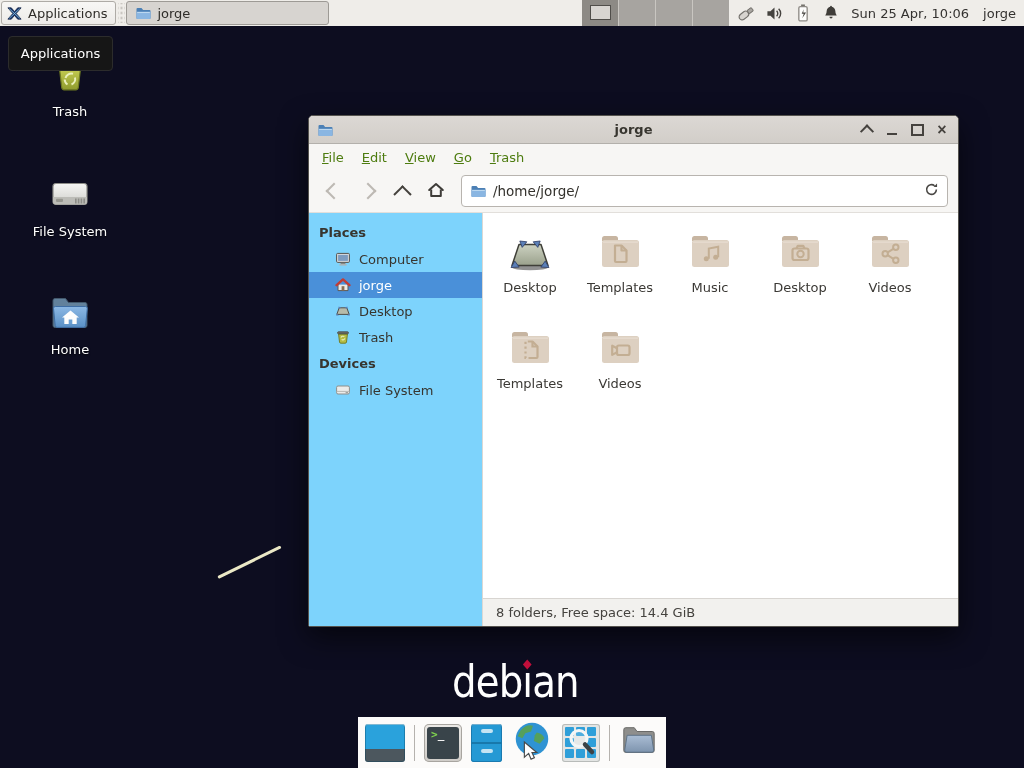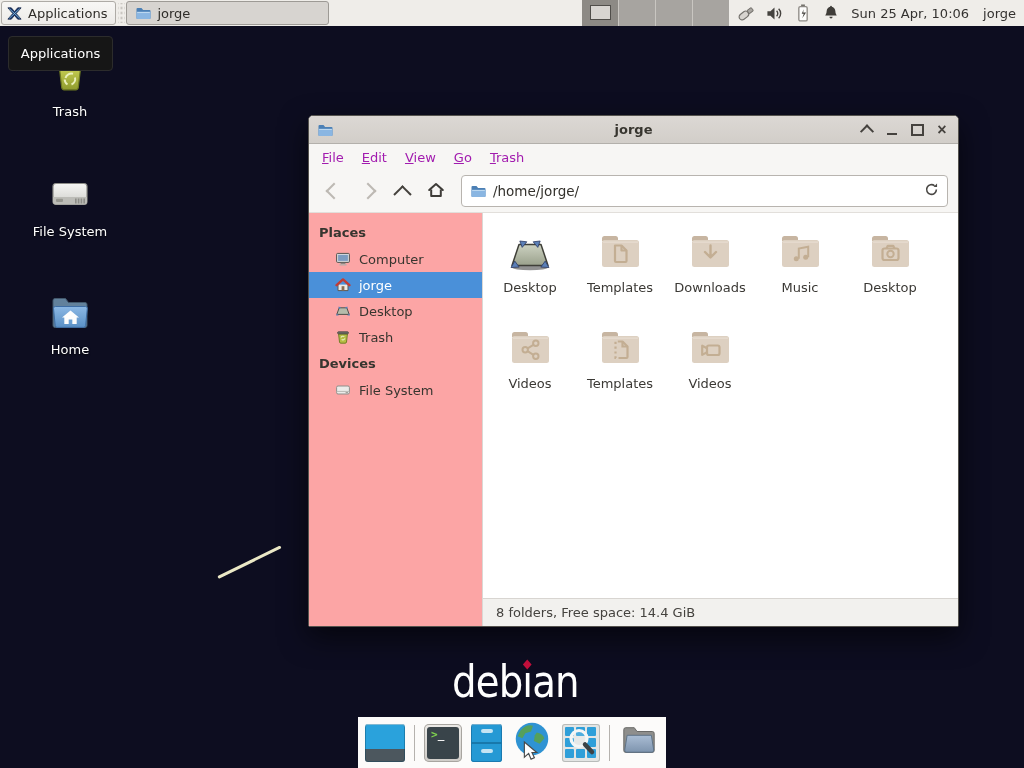--- a/index.html
+++ b/index.html
@@ -42,34 +42,34 @@
   .titlebar{height:27px;background:linear-gradient(#dcd8d4,#d2cec9);display:flex;align-items:center;padding:0 8px;border-bottom:1px solid #b3b0ab;position:relative;flex:0 0 auto;}
   .title-text{position:absolute;left:0;right:0;text-align:center;font-size:13px;font-weight:bold;color:#37352f;}
   .win-btns{margin-left:auto;display:flex;align-items:center;gap:9px;position:relative;z-index:2;}
   .wbtn{width:16px;height:18px;display:flex;align-items:center;justify-content:center;background:none;border:none;padding:0;}
   .g-shade{width:8px;height:8px;border-left:2px solid #45423e;border-top:2px solid #45423e;transform:rotate(45deg) translate(1px,1px);}
   .g-min{width:10px;height:2px;background:#45423e;margin-top:9px;}
   .g-max{width:9px;height:8px;border:2px solid #45423e;}
   .g-close{font-size:16px;font-weight:bold;color:#45423e;line-height:1;}
 
   .menubar{height:26px;background:#f7f6f4;display:flex;align-items:center;padding-left:4px;flex:0 0 auto;}
-  .menu-item{display:inline-block;padding:4px 9px;font-size:13px;color:#a21caf;}
+  .menu-item{display:inline-block;padding:4px 9px;font-size:13px;color:#4d7c0f;}
   .menu-item::first-letter{text-decoration:underline;}
 
   .toolbar{height:42px;background:#f7f6f4;border-bottom:1px solid #e2dfdb;display:flex;align-items:center;padding:0 10px;gap:4px;flex:0 0 auto;}
   .tbtn{width:30px;height:30px;display:flex;align-items:center;justify-content:center;background:none;border:none;padding:0;}
   .chev{width:10px;height:10px;border-left:2.4px solid #bdb9b3;border-bottom:2.4px solid #bdb9b3;}
   .chev.back{transform:rotate(45deg);}
   .chev.fwd{transform:rotate(-135deg);}
   .chev-up{width:11px;height:11px;border-left:2.6px solid #44413c;border-top:2.6px solid #44413c;transform:rotate(45deg) translate(2px,2px);}
   .pathbar{flex:1;height:30px;margin-left:6px;background:#ffffff;border:1px solid #b8b4af;border-radius:4px;display:flex;align-items:center;padding:0 8px;gap:7px;}
   .path-text{flex:1;font-size:13.5px;color:#33312c;}
 
   .win-body{flex:1;display:flex;min-height:0;}
-  .sidebar{width:174px;background:#fca5a5;border-right:1px solid #dbd8d4;padding-top:6px;box-sizing:border-box;flex:0 0 auto;}
+  .sidebar{width:174px;background:#7dd3fc;border-right:1px solid #dbd8d4;padding-top:6px;box-sizing:border-box;flex:0 0 auto;}
   .sb-header{height:27px;display:flex;align-items:center;padding-left:10px;font-size:13px;font-weight:bold;color:#37352f;}
   .sb-item{height:26px;display:flex;align-items:center;gap:8px;padding-left:26px;font-size:13px;color:#37352f;}
   .sb-item.selected{background:#4a90d9;color:#ffffff;}
   .sb-item .ic16{width:16px;height:16px;display:flex;}
 
   .main-col{flex:1;display:flex;flex-direction:column;min-width:0;}
   .filegrid{flex:1;background:#ffffff;padding:14px 0 0 2px;display:flex;flex-wrap:wrap;align-content:flex-start;}
   .fcell{width:90px;height:96px;display:flex;flex-direction:column;align-items:center;}
   .fcell .glyph{width:48px;height:48px;}
   .fcell .lbl{margin-top:5px;font-size:13px;color:#3b3935;text-align:center;}
@@ -386,31 +386,20 @@
                 </svg>
               </div>
               <div class="lbl">Templates</div>
             </div>
             <div class="fcell">
               <div class="glyph">
                 <svg viewBox="0 0 48 48" width="48" height="48">
                   <path d="M6 11.5a2.5 2.5 0 0 1 2.5-2.5h11a2.5 2.5 0 0 1 2.5 2.5v2.5H6z" fill="#c7b5a1"></path>
                   <rect x="6" y="13" width="37" height="27" rx="2.5" fill="#ddd0c1"></rect>
                   <path d="M7 15.2h35" stroke="#e7ddd1" stroke-width="1.3"></path>
-                  <path d="M24.5 18.5V30M19 25l5.5 5.5L30 25" fill="none" stroke="#c3ae93" stroke-width="2.4" stroke-linecap="round" stroke-linejoin="round"></path>
-                </svg>
-              </div>
-              <div class="lbl">Downloads</div>
-            </div>
-            <div class="fcell">
-              <div class="glyph">
-                <svg viewBox="0 0 48 48" width="48" height="48">
-                  <path d="M6 11.5a2.5 2.5 0 0 1 2.5-2.5h11a2.5 2.5 0 0 1 2.5 2.5v2.5H6z" fill="#c7b5a1"></path>
-                  <rect x="6" y="13" width="37" height="27" rx="2.5" fill="#ddd0c1"></rect>
-                  <path d="M7 15.2h35" stroke="#e7ddd1" stroke-width="1.3"></path>
                   <circle cx="20.3" cy="31.8" r="2.5" fill="#c3ae93"></circle>
                   <circle cx="29.7" cy="30.2" r="2.5" fill="#c3ae93"></circle>
                   <path d="M22.8 31.8V21.5l9.4-1.8v10.5" fill="none" stroke="#c3ae93" stroke-width="2"></path>
                 </svg>
               </div>
               <div class="lbl">Music</div>
             </div>
             <div class="fcell">
               <div class="glyph">
                 <svg viewBox="0 0 48 48" width="48" height="48">

